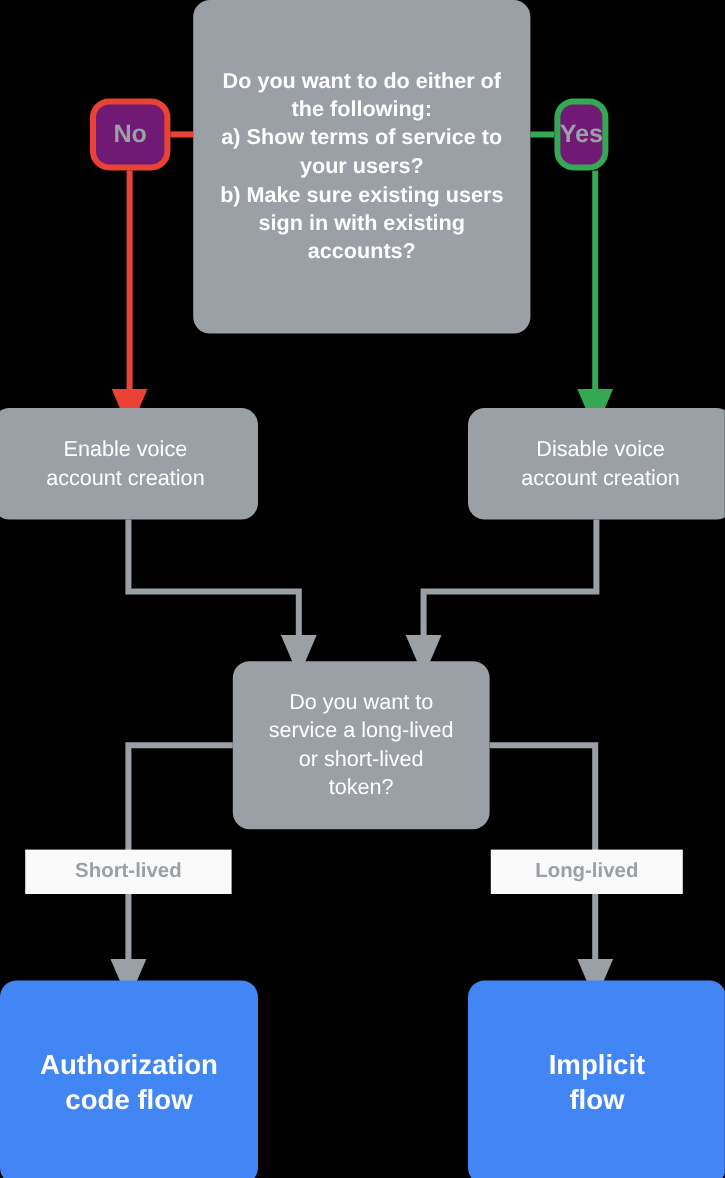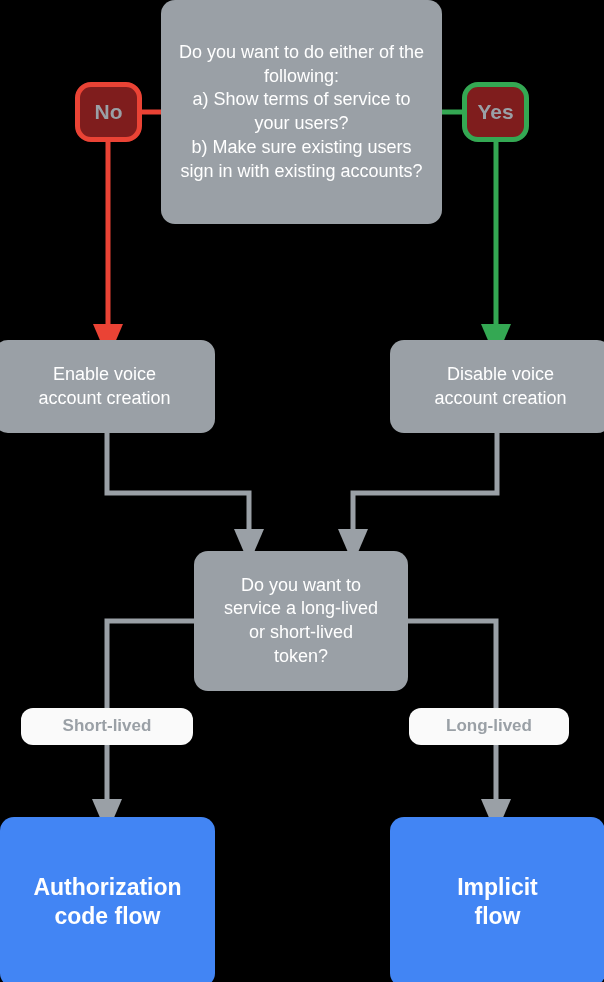--- a/index.html
+++ b/index.html
@@ -37,54 +37,54 @@
     background: #9aa0a6;
     border-radius: 14px;
     color: #ffffff;
     font-size: 18px;
     font-weight: 400;
     padding: 10px 14px;
   }
 
   
   .badge {
-    background: #7f1d1d;
+    background: #701a75;
     border-radius: 16px;
     font-size: 21px;
     font-weight: 700;
     color: #9aa0a6;
     border: 5px solid #000;
   }
   .badge-no  { border-color: #ea4335; }
   .badge-yes { border-color: #34a853; }
 
   
   .edge-label {
     background: #fafafa;
     color: #9aa0a6;
     font-size: 17px;
     font-weight: 700;
-    border-radius: 12px;
+    border-radius: 0;
   }
 
   
   .blue-box {
     background: #4285f4;
     border-radius: 14px;
     color: #ffffff;
     font-size: 23px;
     font-weight: 700;
     line-height: 1.28;
     padding: 8px 12px;
   }
 
   
-  #node-question-top      { left:161px; top:0px;   width:281px; height:224px; }
+  #node-question-top      { left:161px; top:0px;   width:281px; height:278px;font-weight:bold; }
   #node-badge-no          { left:75px;  top:82px;  width:67px;  height:60px;  }
-  #node-badge-yes         { left:462px; top:82px;  width:67px;  height:60px;  }
+  #node-badge-yes         { left:462px; top:82px;  width:45px;  height:60px;  }
   #node-enable-voice      { left:-6px;  top:340px; width:221px; height:93px;  }
   #node-disable-voice     { left:390px; top:340px; width:221px; height:93px;  }
   #node-question-token    { left:194px; top:551px; width:214px; height:140px; }
   #node-label-short       { left:21px;  top:708px; width:172px; height:37px;  }
   #node-label-long        { left:409px; top:708px; width:160px; height:37px;  }
   #node-auth-code-flow    { left:0px;   top:817px; width:215px; height:170px; }
   #node-implicit-flow     { left:390px; top:817px; width:215px; height:170px; }
 </style>
 </head>
 <body>

